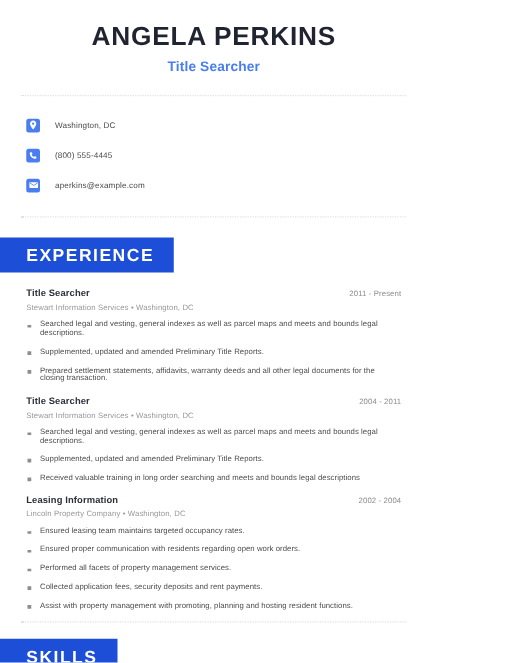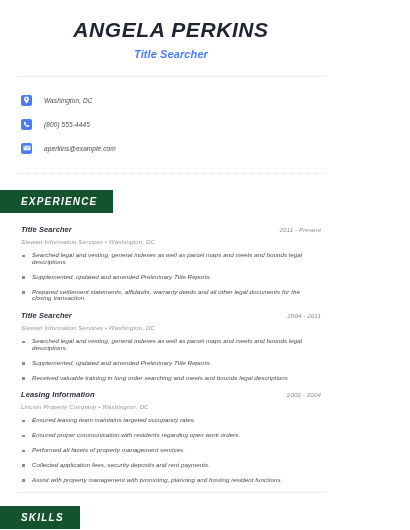--- a/index.html
+++ b/index.html
@@ -12,21 +12,20 @@
     background: #ffffff;
     font-family: "Liberation Sans", sans-serif;
     color: #333333;
     overflow: hidden;
   }
   .page {
     position: relative;
     width: 342px;
     height: 530px;
     box-sizing: border-box;
-    font-style: italic;
   }
 
   
   .header {
     padding-top: 18px;
     text-align: center;
   }
   .full-name {
     font-size: 21px;
     font-weight: bold;
@@ -72,23 +71,23 @@
   .contact-text {
     margin-left: 12px;
     font-size: 6.5px;
     color: #4a4a4a;
     letter-spacing: 0.1px;
   }
 
   
   .section-badge {
     display: inline-block;
-    background: #14532d;
+    background: #1d4ed8;
     color: #ffffff;
-    font-size: 10px;
+    font-size: 14px;
     font-weight: bold;
     letter-spacing: 1.2px;
     padding: 6px 16px 6px 21px;
     margin-left: 0;
   }
   .section-wrap { margin-top: 16px; }
 
   
   .exp-list { margin: 12px 21px 0 21px; }
   .exp-item { margin-bottom: 9px; }

